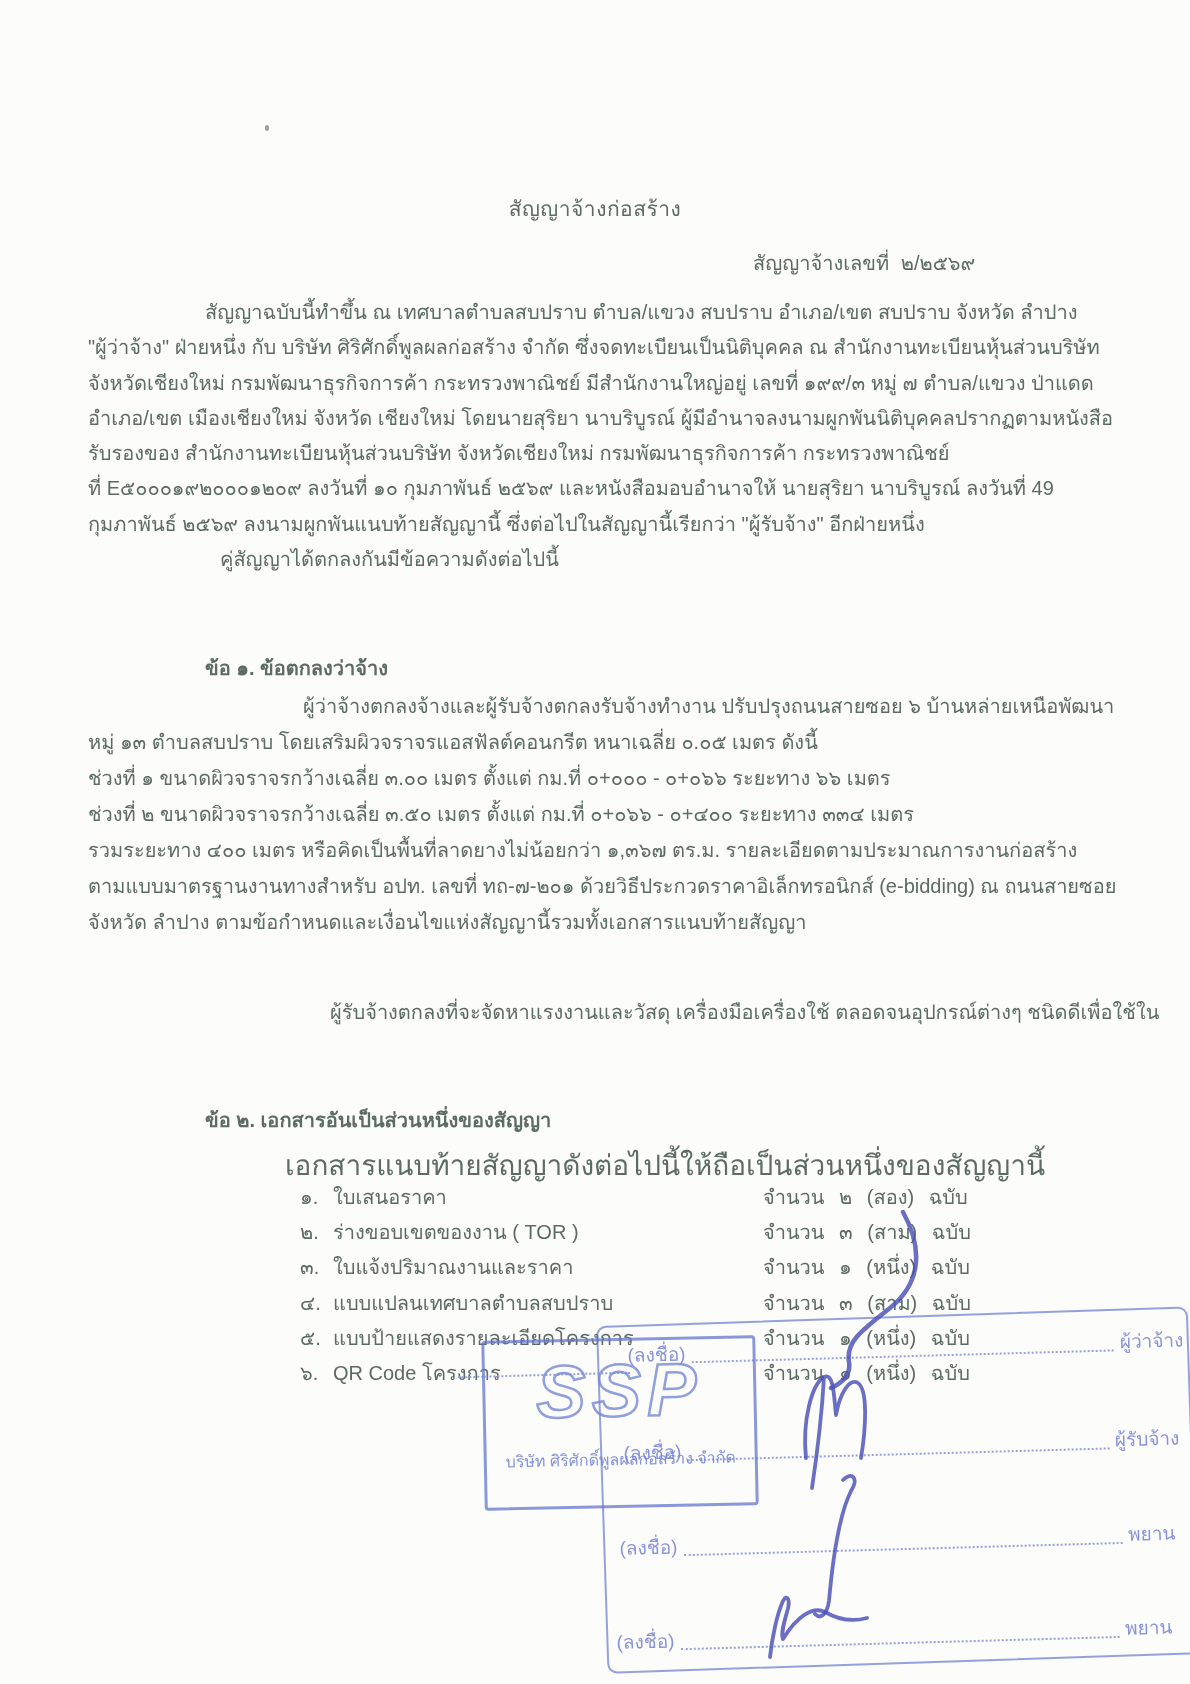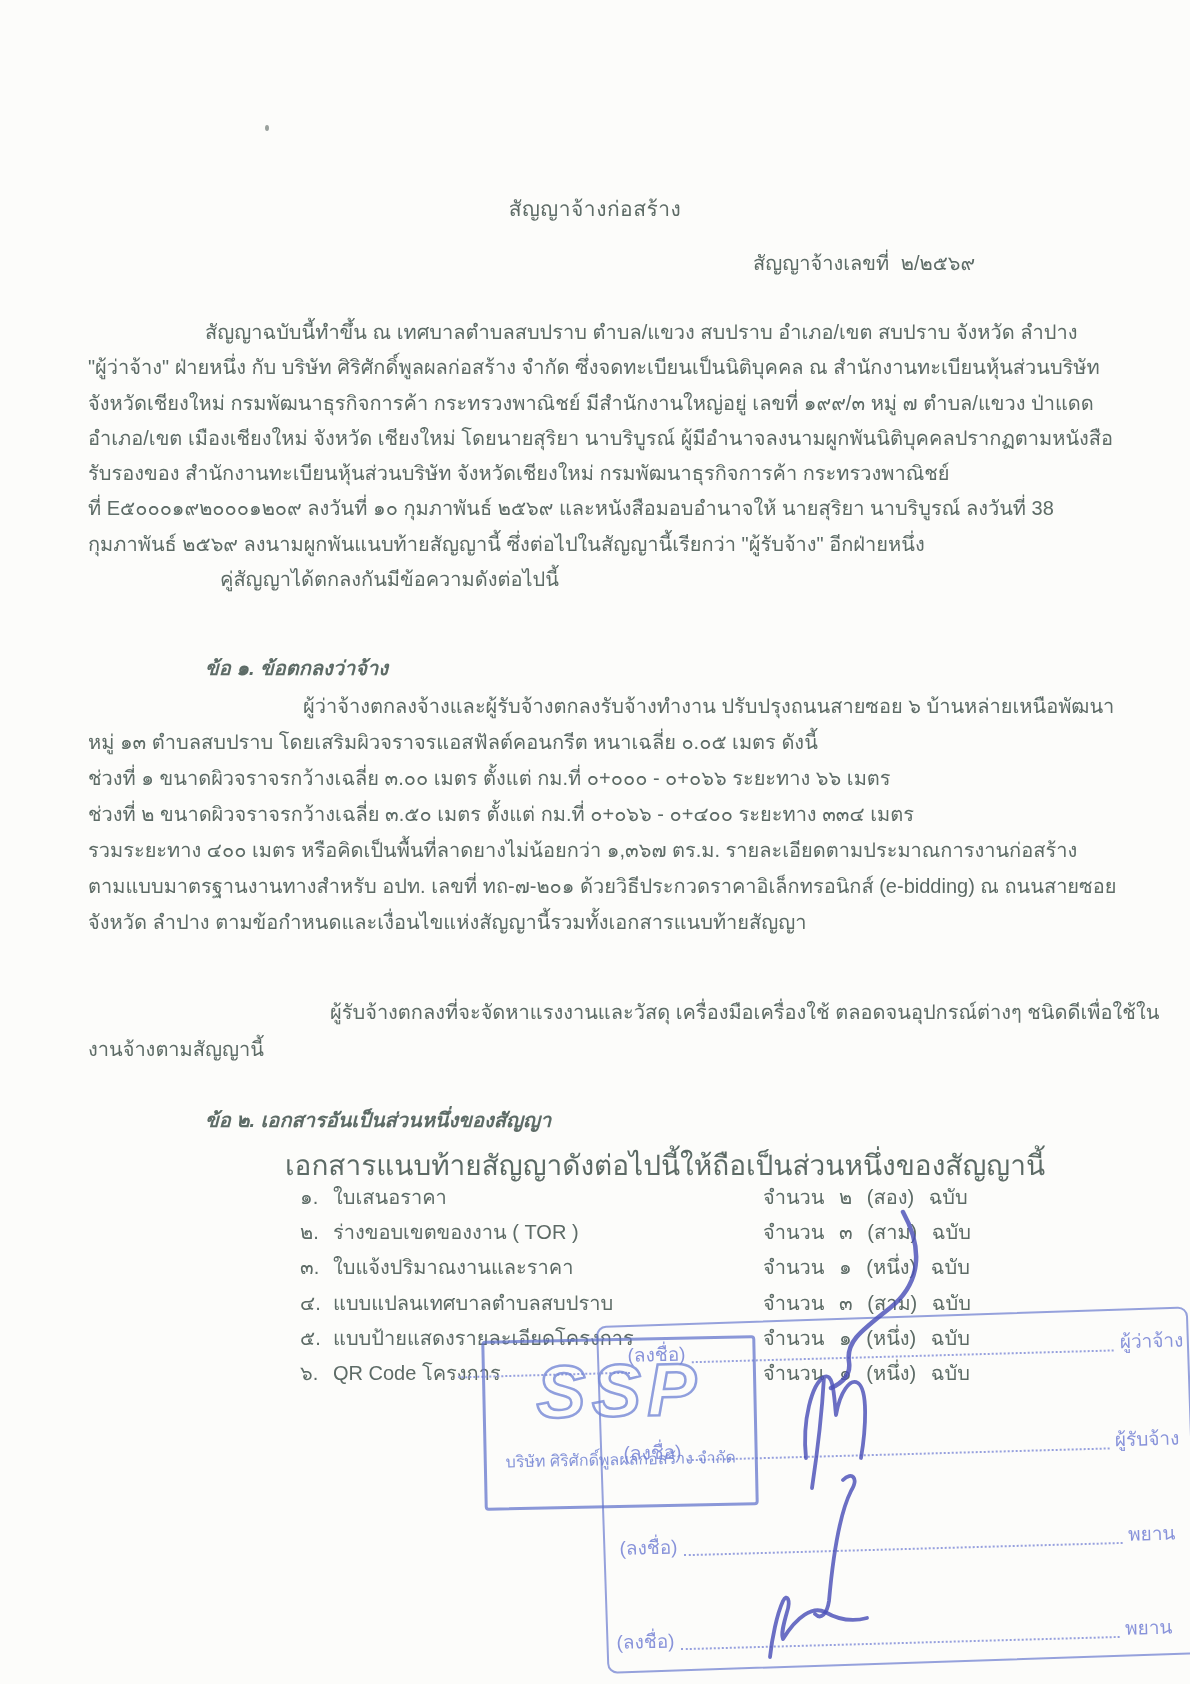--- a/index.html
+++ b/index.html
@@ -9,29 +9,29 @@
     margin:0 auto;
     background:#fcfcfa;
     overflow:hidden;
     font-family:"Liberation Sans","DejaVu Sans",sans-serif;
     color:#5d6b66;
   }
   .abs{position:absolute;white-space:nowrap;}
   .doc-title{left:0;top:192px;width:100%;text-align:center;font-size:21px;letter-spacing:.5px;}
   .contract-no{left:753px;top:247px;font-size:20px;word-spacing:6px;}
   .block{position:absolute;left:88px;width:1040px;font-size:20px;}
-  .preamble{top:315px;line-height:35.3px;}
+  .preamble{top:295px;line-height:35.3px;}
   .s1-lines{top:688px;line-height:36px;}
   .p2-lines{top:994px;line-height:37px;}
   .pline{white-space:nowrap;}
   .ind-a{padding-left:117px;}
   .ind-b{padding-left:132px;}
   .ind-c{padding-left:215px;}
   .ind-d{padding-left:242px;}
-  .heading{font-weight:700;font-size:20px;font-style:italic;}
+  .heading{font-weight:700;font-size:20px;}
   .h1{left:205px;top:652px;}
   .h2{left:205px;top:1104px;}
   .s2-intro{left:285px;top:1143px;font-size:28px;}
   .item-row{position:absolute;left:0;width:100%;height:30px;font-size:20px;}
   .item-no{position:absolute;left:300px;}
   .item-name{position:absolute;left:333px;}
   .item-count{position:absolute;left:763px;word-spacing:9px;}
   
   .sign-box{
     left:596px;top:1326px;width:588px;height:344px;
@@ -84,38 +84,37 @@
 
   <div class="abs doc-title">สัญญาจ้างก่อสร้าง</div>
   <div class="abs contract-no">สัญญาจ้างเลขที่ ๒/๒๕๖๙</div>
 
   <div class="block preamble">
     <div class="pline ind-a">สัญญาฉบับนี้ทำขึ้น ณ เทศบาลตำบลสบปราบ ตำบล/แขวง สบปราบ อำเภอ/เขต สบปราบ จังหวัด ลำปาง</div>
     <div class="pline">"ผู้ว่าจ้าง" ฝ่ายหนึ่ง กับ บริษัท ศิริศักดิ์พูลผลก่อสร้าง จำกัด ซึ่งจดทะเบียนเป็นนิติบุคคล ณ สำนักงานทะเบียนหุ้นส่วนบริษัท</div>
     <div class="pline">จังหวัดเชียงใหม่ กรมพัฒนาธุรกิจการค้า กระทรวงพาณิชย์ มีสำนักงานใหญ่อยู่ เลขที่ ๑๙๙/๓ หมู่ ๗ ตำบล/แขวง ป่าแดด</div>
     <div class="pline">อำเภอ/เขต เมืองเชียงใหม่ จังหวัด เชียงใหม่ โดยนายสุริยา นาบริบูรณ์ ผู้มีอำนาจลงนามผูกพันนิติบุคคลปรากฏตามหนังสือ</div>
     <div class="pline">รับรองของ สำนักงานทะเบียนหุ้นส่วนบริษัท จังหวัดเชียงใหม่ กรมพัฒนาธุรกิจการค้า กระทรวงพาณิชย์</div>
-    <div class="pline">ที่ E๕๐๐๐๑๙๒๐๐๐๑๒๐๙  ลงวันที่ ๑๐ กุมภาพันธ์ ๒๕๖๙ และหนังสือมอบอำนาจให้ นายสุริยา นาบริบูรณ์ ลงวันที่ 38</div>
+    <div class="pline">ที่ E๕๐๐๐๑๙๒๐๐๐๑๒๐๙  ลงวันที่ ๑๐ กุมภาพันธ์ ๒๕๖๙ และหนังสือมอบอำนาจให้ นายสุริยา นาบริบูรณ์ ลงวันที่ 49</div>
     <div class="pline">กุมภาพันธ์ ๒๕๖๙ ลงนามผูกพันแนบท้ายสัญญานี้ ซึ่งต่อไปในสัญญานี้เรียกว่า "ผู้รับจ้าง" อีกฝ่ายหนึ่ง</div>
     <div class="pline ind-b">คู่สัญญาได้ตกลงกันมีข้อความดังต่อไปนี้</div>
   </div>
 
   <div class="abs heading h1">ข้อ ๑. ข้อตกลงว่าจ้าง</div>
   <div class="block s1-lines">
     <div class="pline ind-c">ผู้ว่าจ้างตกลงจ้างและผู้รับจ้างตกลงรับจ้างทำงาน ปรับปรุงถนนสายซอย ๖ บ้านหล่ายเหนือพัฒนา</div>
     <div class="pline">หมู่ ๑๓ ตำบลสบปราบ โดยเสริมผิวจราจรแอสฟัลต์คอนกรีต หนาเฉลี่ย ๐.๐๕ เมตร ดังนี้</div>
     <div class="pline">ช่วงที่ ๑  ขนาดผิวจราจรกว้างเฉลี่ย ๓.๐๐ เมตร ตั้งแต่ กม.ที่ ๐+๐๐๐ - ๐+๐๖๖ ระยะทาง ๖๖ เมตร</div>
     <div class="pline">ช่วงที่ ๒  ขนาดผิวจราจรกว้างเฉลี่ย ๓.๕๐ เมตร ตั้งแต่ กม.ที่ ๐+๐๖๖ - ๐+๔๐๐ ระยะทาง ๓๓๔ เมตร</div>
     <div class="pline">รวมระยะทาง ๔๐๐ เมตร หรือคิดเป็นพื้นที่ลาดยางไม่น้อยกว่า ๑,๓๖๗ ตร.ม. รายละเอียดตามประมาณการงานก่อสร้าง</div>
     <div class="pline">ตามแบบมาตรฐานงานทางสำหรับ อปท. เลขที่ ทถ-๗-๒๐๑ ด้วยวิธีประกวดราคาอิเล็กทรอนิกส์ (e-bidding) ณ ถนนสายซอย</div>
     <div class="pline">จังหวัด ลำปาง ตามข้อกำหนดและเงื่อนไขแห่งสัญญานี้รวมทั้งเอกสารแนบท้ายสัญญา</div>
   </div>
   <div class="block p2-lines">
     <div class="pline ind-d">ผู้รับจ้างตกลงที่จะจัดหาแรงงานและวัสดุ เครื่องมือเครื่องใช้ ตลอดจนอุปกรณ์ต่างๆ ชนิดดีเพื่อใช้ใน</div>
-    <div class="pline">งานจ้างตามสัญญานี้</div>
   </div>
 
   <div class="abs heading h2">ข้อ ๒. เอกสารอันเป็นส่วนหนึ่งของสัญญา</div>
   <div class="abs s2-intro">เอกสารแนบท้ายสัญญาดังต่อไปนี้ให้ถือเป็นส่วนหนึ่งของสัญญานี้</div>
 
   <div class="item-row" style="top:1181px">
     <span class="item-no">๑.</span>
     <span class="item-name">ใบเสนอราคา</span>
     <span class="item-count">จำนวน ๒ (สอง) ฉบับ</span>
   </div>

